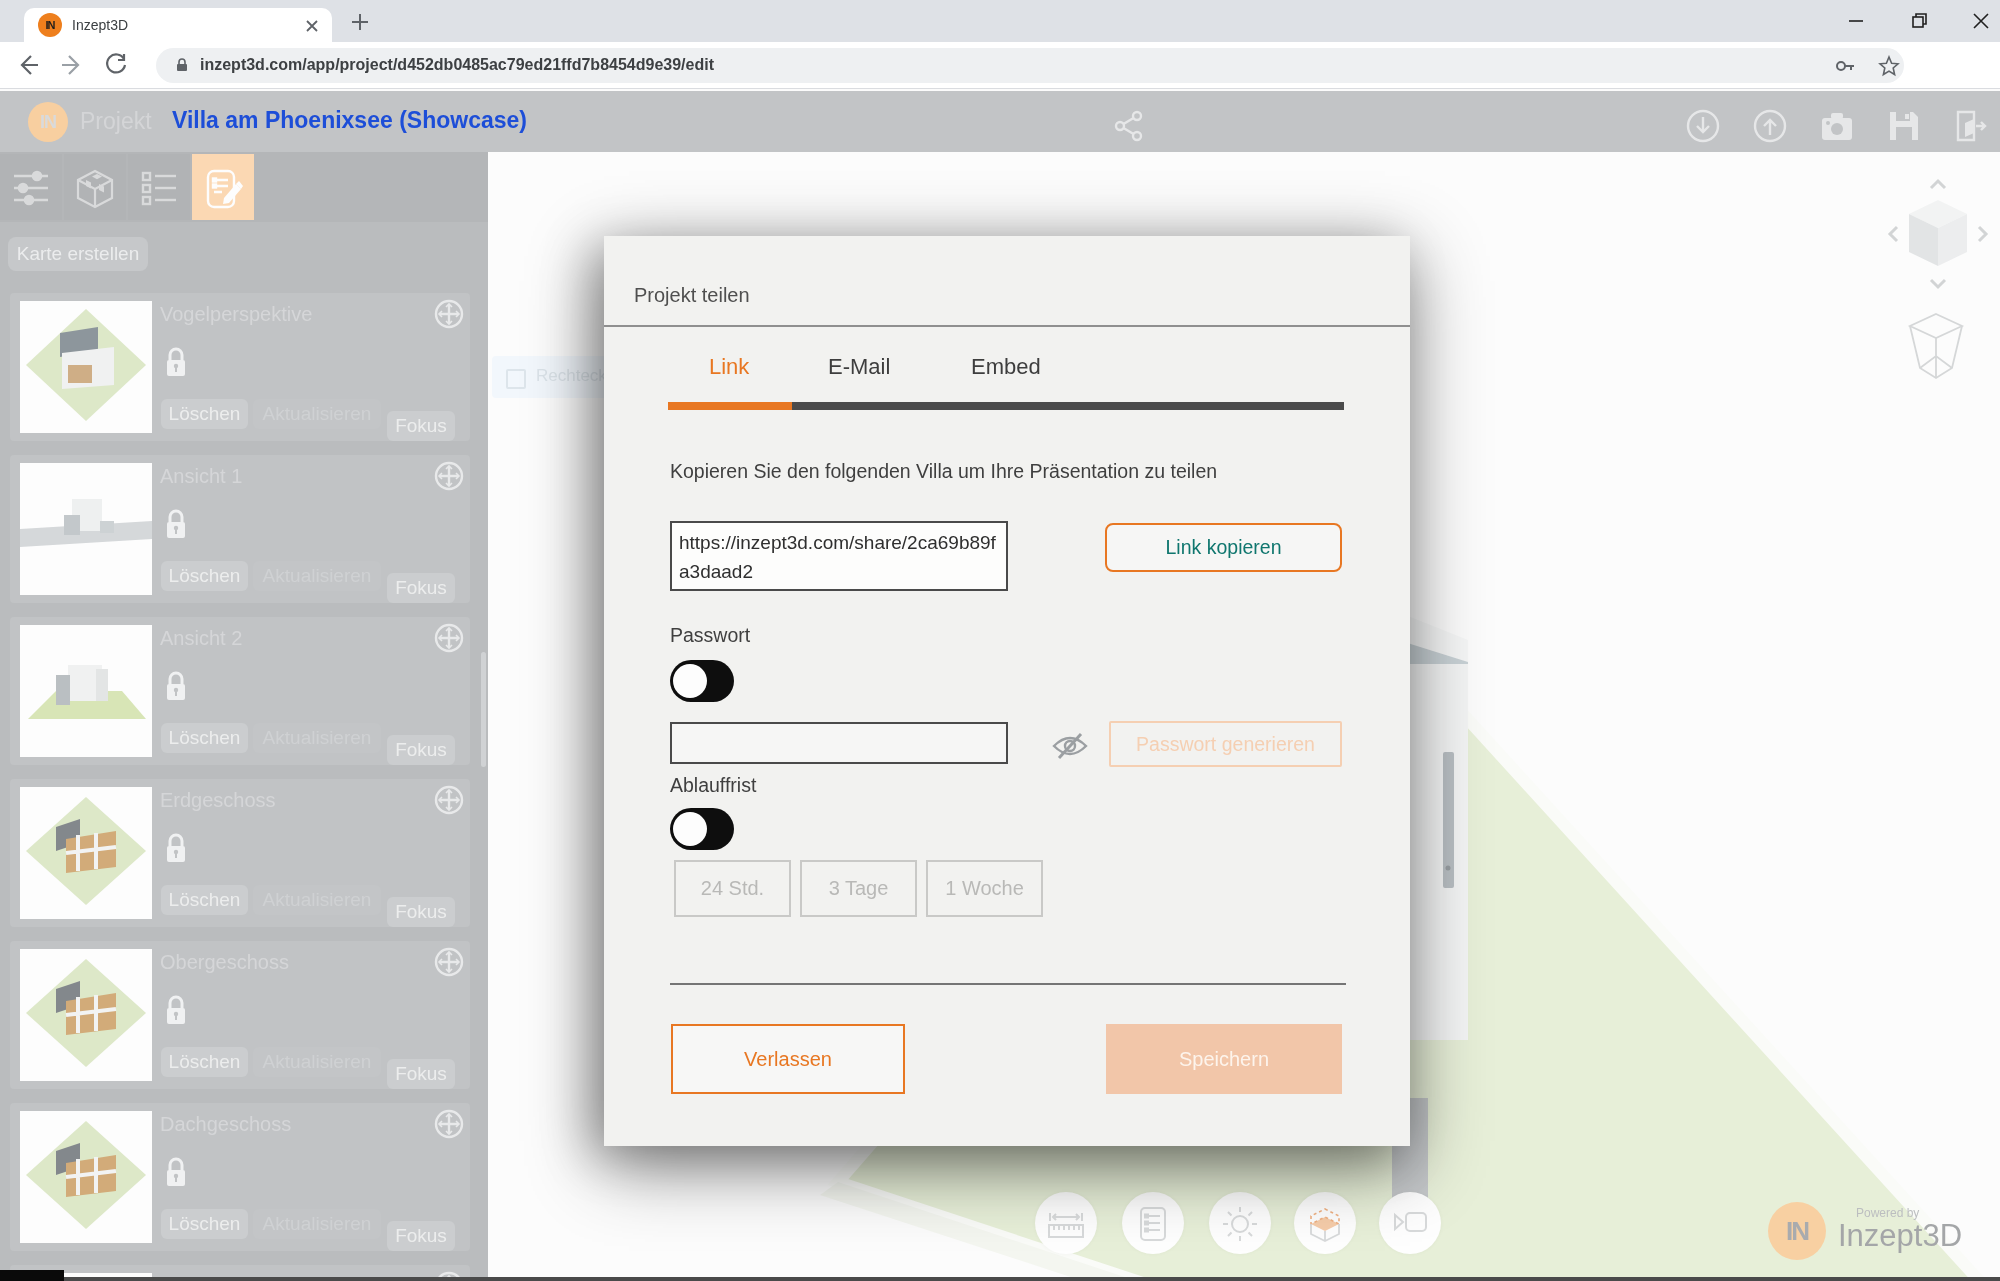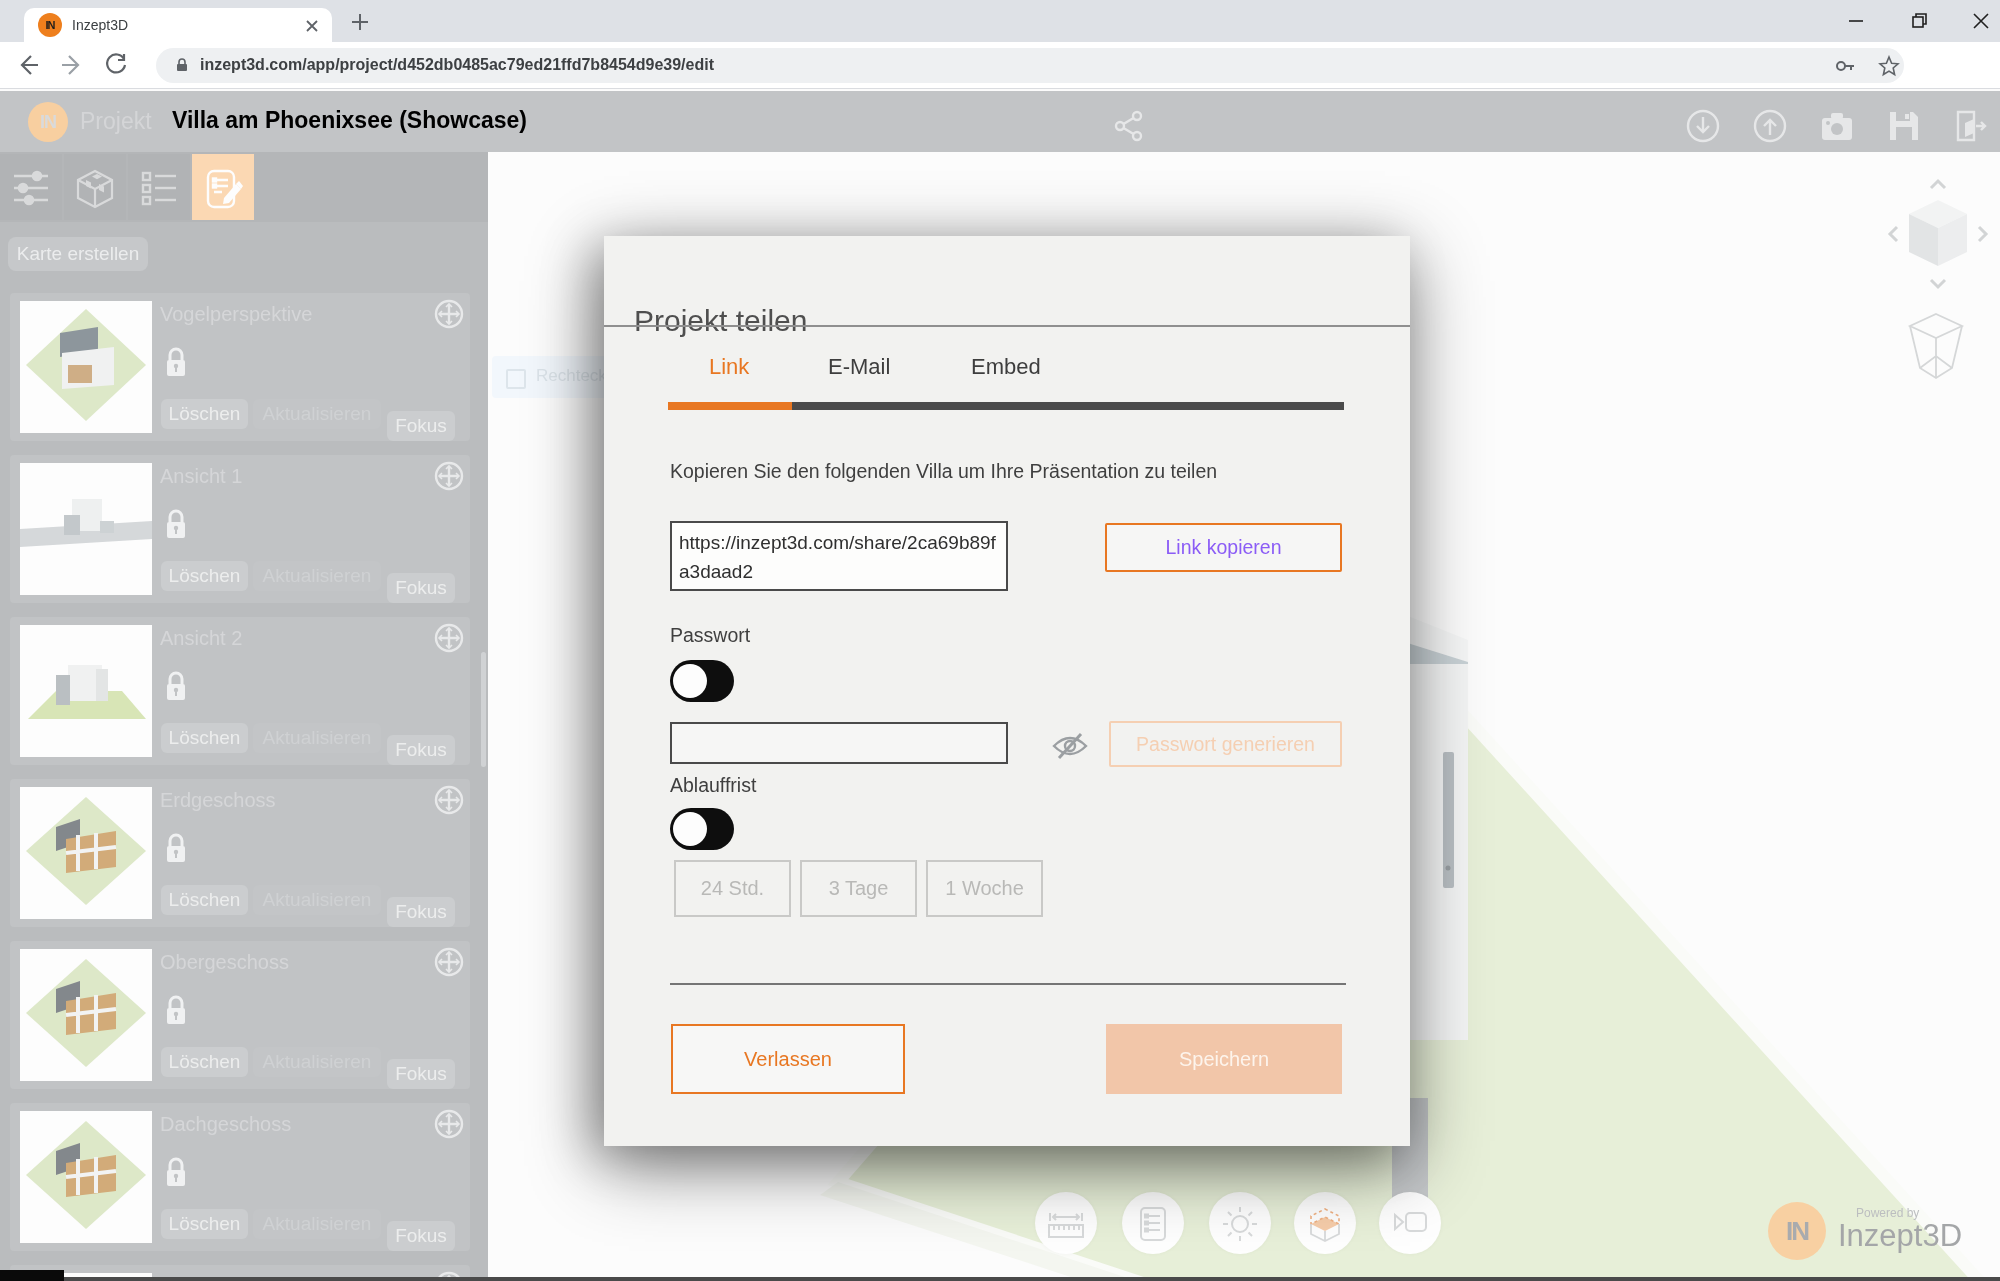--- a/index.html
+++ b/index.html
@@ -30,21 +30,21 @@
   #win-min{left:1836px;top:6px;width:40px;height:30px;}
   #win-restore{left:1900px;top:6px;width:40px;height:30px;}
   #win-close{left:1962px;top:6px;width:38px;height:30px;}
   .winbtn svg{display:block;margin:6px auto 0;}
 
   
   #appheader{left:0;top:91px;width:2000px;height:61px;background:#c2c4c6;}
   #hdr-logo{left:28px;top:11px;width:40px;height:40px;border-radius:50%;background:#f8cfa0;
     color:#d9dadb;font-weight:bold;font-size:18px;line-height:40px;text-align:center;letter-spacing:-1px;}
   #hdr-section{left:80px;top:17px;font-size:23px;color:#d4d5d7;}
-  #hdr-title{left:172px;top:16px;font-size:23px;font-weight:600;color:#000000;}
+  #hdr-title{left:172px;top:16px;font-size:23px;font-weight:600;color:#1d4ed8;}
   .hdr-ic{width:38px;height:38px;top:16px;}
   .hdr-ic svg{display:block;}
 
   
   #sidebar{left:0;top:152px;width:488px;height:1129px;background:#babcbe;overflow:hidden;}
   #tools-row{left:0;top:0;width:488px;height:70px;background:#b4b6b8;}
   .tool-tile{top:2px;width:62px;height:66px;background:#b1b3b5;}
   .tool-tile.active{background:#fbd8b3;}
   .tool-tile svg{display:block;margin:14px auto 0;}
   #btn-karte{left:8px;top:85px;width:140px;height:34px;border-radius:8px;background:#c6c8ca;
@@ -79,31 +79,31 @@
   #wirecube{left:1418px;top:158px;width:60px;height:72px;}
   #watermark{right:12px;top:1048px;width:220px;height:64px;}
   #wm-circle{left:0;top:2px;width:58px;height:58px;border-radius:50%;background:#f8d0a2;
     color:#a9abae;font-weight:bold;font-size:26px;line-height:58px;text-align:center;letter-spacing:-2px;}
   #wm-powered{left:88px;top:6px;font-size:12px;color:#bcbec0;}
   #wm-brand{left:70px;top:18px;font-size:31px;color:#a4a6a8;}
 
   
   #modal{left:604px;top:236px;width:806px;height:910px;background:#f2f2f0;z-index:50;
     box-shadow:0 20px 70px rgba(0,0,0,0.45), -14px 10px 45px rgba(0,0,0,0.25);}
-  #m-title{left:30px;top:48px;font-size:30px;color:#4f4f4f;margin-top:20px;}
+  #m-title{left:30px;top:48px;font-size:20px;color:#4f4f4f;}
   #m-hdr-line{left:0;top:89px;width:806px;height:2px;background:#8f8f8f;}
   .mtab{position:absolute;top:118px;font-size:22px;color:#3e3e3e;cursor:default;}
   .mtab.active{color:#e87722;}
   #m-bar{left:64px;top:166px;width:676px;height:8px;background:#4b4b4b;}
   #m-bar-fill{left:0;top:0;width:124px;height:8px;background:#e87722;}
   #m-desc{left:66px;top:224px;width:700px;font-size:19.5px;color:#3f3f3f;}
   #m-linkbox{left:66px;top:285px;width:320px;height:56px;background:#fdfdfc;border:2px solid #4a4a4a;
     padding:5px 7px;font-size:19px;color:#2f2f2f;line-height:1.55;word-break:break-all;}
-  #m-copybtn{left:501px;top:287px;width:233px;height:45px;border:2px solid #e87722;border-radius:2px;
-    color:#8b5cf6;font-size:19.5px;line-height:45px;text-align:center;background:#f6f6f5;}
+  #m-copybtn{left:501px;top:287px;width:233px;height:45px;border:2px solid #e87722;border-radius:8px;
+    color:#0f766e;font-size:19.5px;line-height:45px;text-align:center;background:#f6f6f5;}
   .m-label{position:absolute;font-size:19.5px;color:#3f3f3f;}
   #m-pass-label{left:66px;top:388px;}
   .toggle{position:absolute;width:64px;height:42px;border-radius:21px;background:#0e0e0e;}
   .toggle .knob{position:absolute;left:3px;top:4px;width:34px;height:34px;border-radius:50%;background:#fdfdfd;}
   #m-pass-toggle{left:66px;top:424px;}
   #m-passbox{left:66px;top:486px;width:320px;height:38px;background:#f6f6f5;border:2px solid #4a4a4a;
     font-size:19px;color:#2f2f2f;padding:0 7px;}
   #m-eye{left:446px;top:496px;width:40px;height:28px;}
   #m-genbtn{left:505px;top:485px;width:229px;height:42px;border:2px solid #f5cfb2;border-radius:2px;
     color:#f5cfb2;font-size:19.5px;line-height:42px;text-align:center;}

